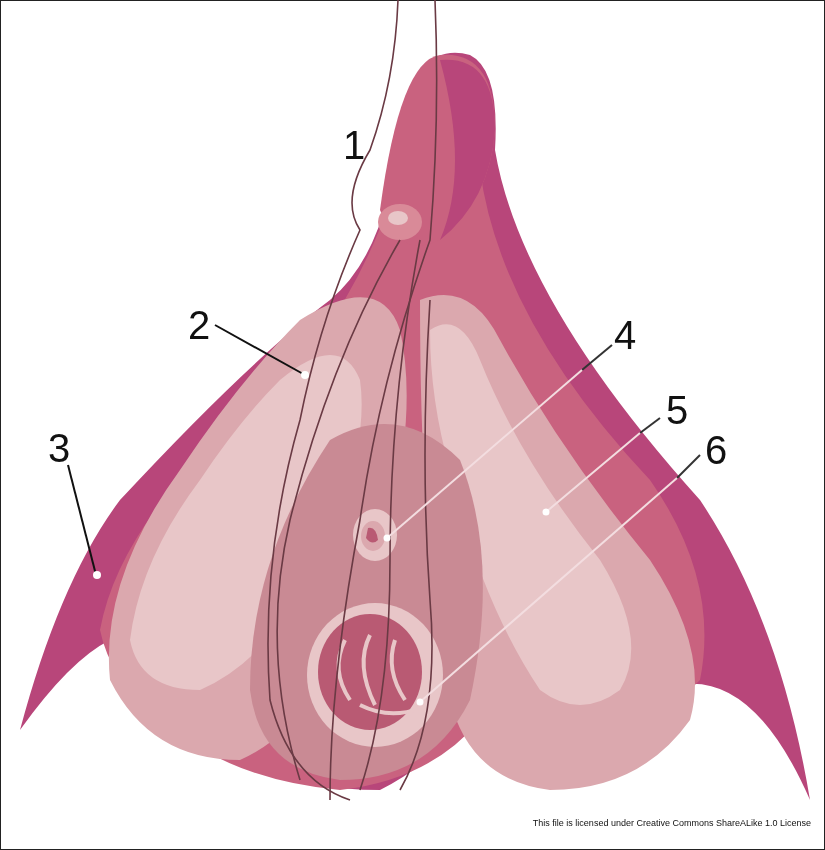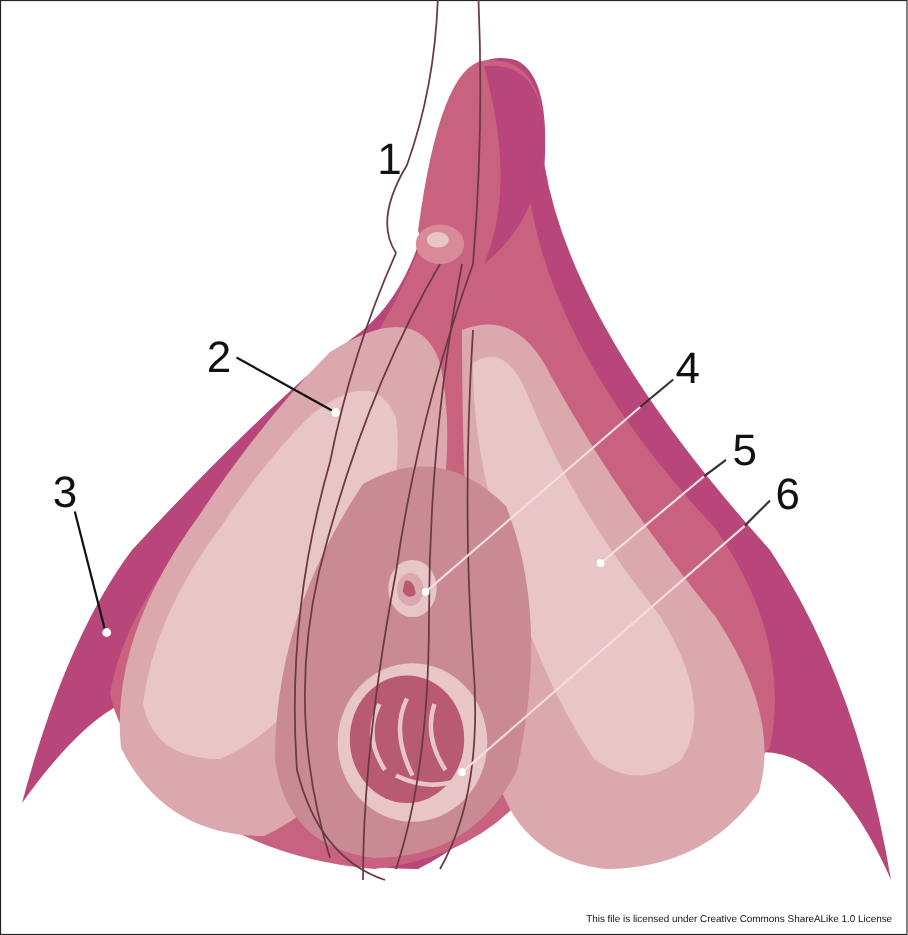--- a/index.html
+++ b/index.html
@@ -1,20 +1,20 @@
 <!DOCTYPE html>
 <html><head>
 <meta charset="utf-8">
 <style>
   html, body { margin: 0; padding: 0; background: #ffffff; }
   body { width: 825px; height: 850px; position: relative; overflow: hidden; font-family: "Liberation Sans", sans-serif; }
   .frame { position: absolute; left: 0; top: 0; width: 823px; height: 848px; border: 1px solid #222; box-sizing: content-box; }
   svg { position: absolute; left: 0; top: 0; }
   .label { position: absolute; font-size: 40px; color: #111; font-family: "Liberation Sans", sans-serif; line-height: 1; }
-  .license { position: absolute; right: 14px; bottom: 10px; font-size: 9px; color: #111; font-family: "Liberation Sans", sans-serif; }
+  .license { position: absolute; right: 14px; bottom: 22px; font-size: 9px; color: #111; font-family: "Liberation Sans", sans-serif; }
 </style>
 </head>
 <body>
 
 <div class="frame"></div>
 
 <svg width="825" height="850" viewBox="0 0 825 850">
 
   <path d="M400,120 Q420,40 470,55 Q500,70 495,150 Q520,300 700,500 Q780,620 810,800 Q740,640 640,700 Q560,780 480,700 Q440,760 380,790 Q300,790 240,760 Q160,740 110,640 Q70,660 20,730 Q60,580 120,500 Q250,360 330,300 Q390,250 400,120 Z" fill="#b8467a"></path>
 

